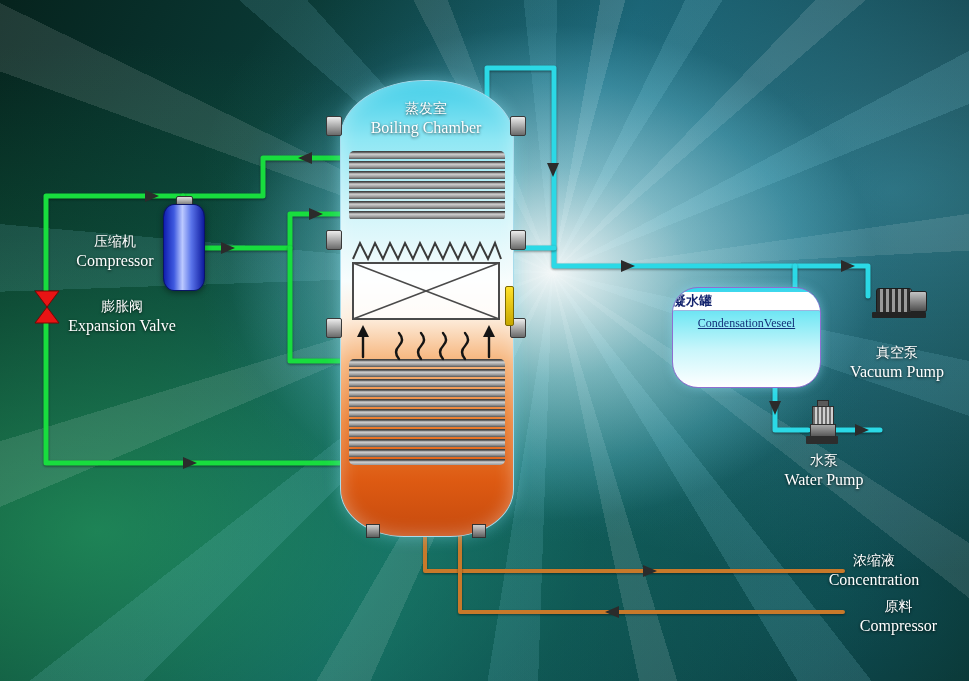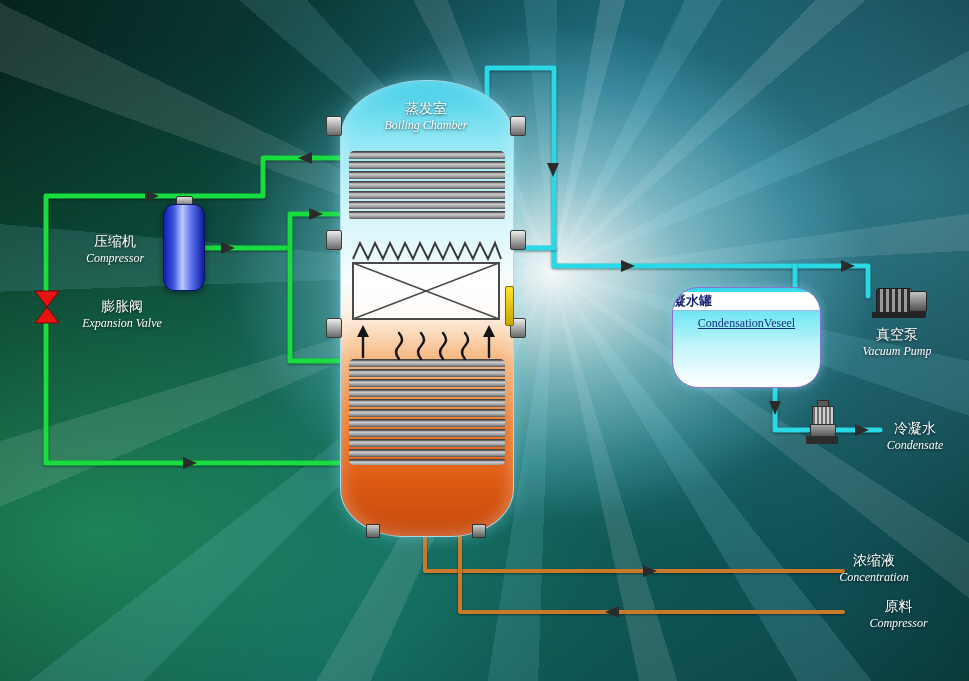--- a/index.html
+++ b/index.html
@@ -84,21 +84,21 @@
   .wpump-cap{position:absolute;left:817px;top:400px;width:10px;height:7px;background:#5a5a5a;border:1px solid #2a2a2a;}
   .wpump-ribs{position:absolute;left:812px;top:406px;width:20px;height:18px;border:1px solid #2e2e2e;
     background:repeating-linear-gradient(90deg,#6e6e6e 0 2px,#cfcfcf 2px 4px);}
   .wpump-mid{position:absolute;left:810px;top:424px;width:24px;height:12px;border:1px solid #2e2e2e;
     background:linear-gradient(#a8a8a8,#525252);}
   .wpump-base{position:absolute;left:806px;top:436px;width:32px;height:8px;background:#2d2d2d;border-radius:1px;}
 
   .label{position:absolute;text-align:center;color:#ffffff;line-height:1.3;
     text-shadow:0 1px 3px rgba(0,0,0,0.75);}
   .label .zh{display:block;font-family:Liberation Serif, serif;font-size:14px;}
-  .label .en{display:block;font-size:12px;font-style:italic;}
+  .label .en{display:block;font-size:16px;}
 </style>
 </head>
 <body>
 
 <div class="stage">
 
   <svg class="pipes" width="969" height="681" viewBox="0 0 969 681">
 
     <g stroke="#18dd3e" stroke-width="5" fill="none" stroke-linejoin="round" stroke-linecap="round">
       <polyline points="345,158 263,158 263,196 46,196 46,290"></polyline>
@@ -202,30 +202,30 @@
   <div class="label" style="left:60px;top:233px;width:110px;">
     <span class="zh">压缩机</span>
     <span class="en">Compressor</span>
   </div>
 
   <div class="label" style="left:62px;top:298px;width:120px;">
     <span class="zh">膨胀阀</span>
     <span class="en">Expansion Valve</span>
   </div>
 
-  <div class="label" style="left:842px;top:326px;width:110px;">
+  <div class="label" style="left:842px;top:344px;width:110px;">
     <span class="zh">真空泵</span>
     <span class="en">Vacuum Pump</span>
   </div>
 
-
-  <div class="label" style="left:864px;top:420px;width:102px;">
-    <span class="zh">冷凝水</span>
-    <span class="en">Condensate</span>
-  </div>
+  <div class="label" style="left:770px;top:452px;width:108px;">
+    <span class="zh">水泵</span>
+    <span class="en">Water Pump</span>
+  </div>
+
 
   <div class="label" style="left:812px;top:552px;width:124px;">
     <span class="zh">浓缩液</span>
     <span class="en">Concentration</span>
   </div>
 
   <div class="label" style="left:841px;top:598px;width:115px;">
     <span class="zh">原料</span>
     <span class="en">Compressor</span>
   </div>

